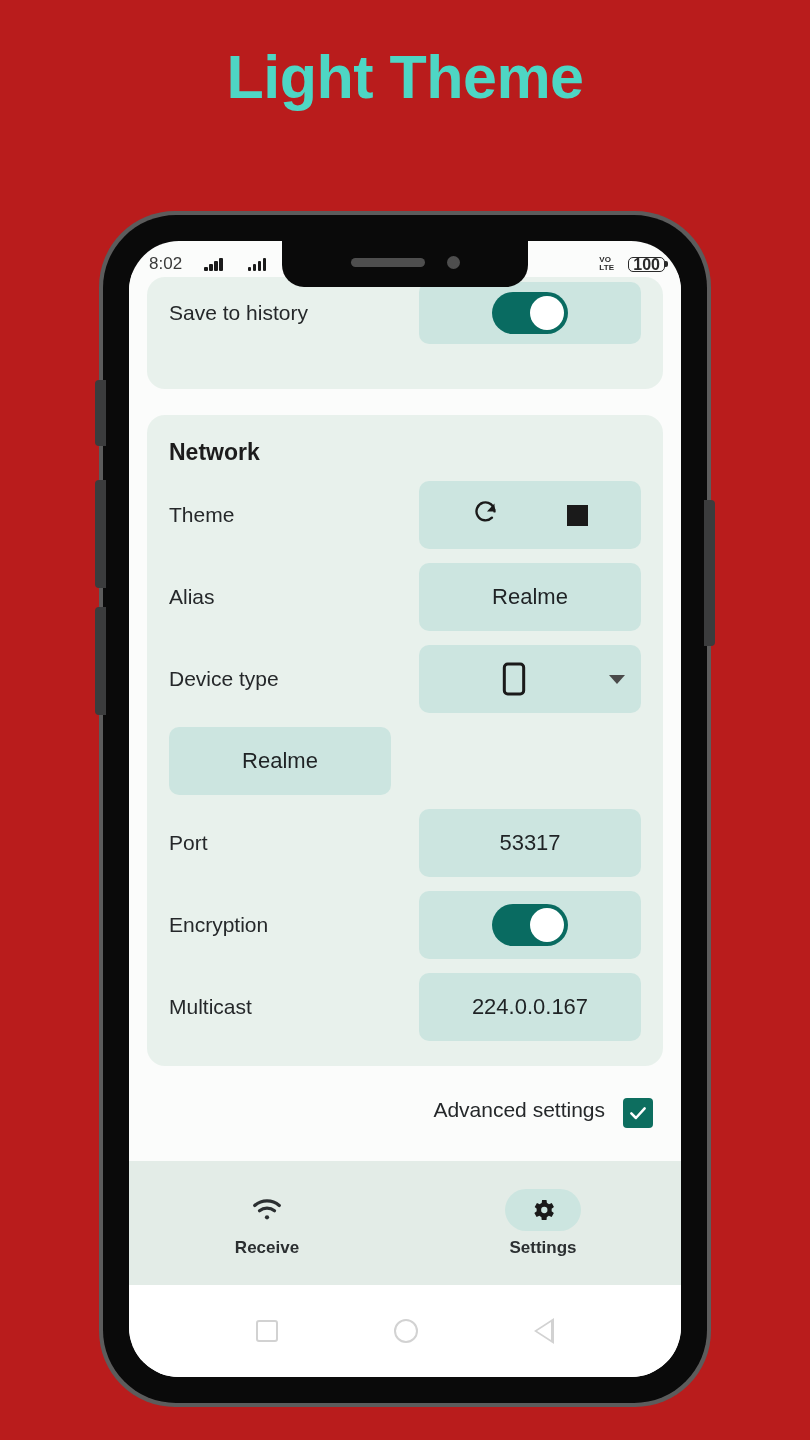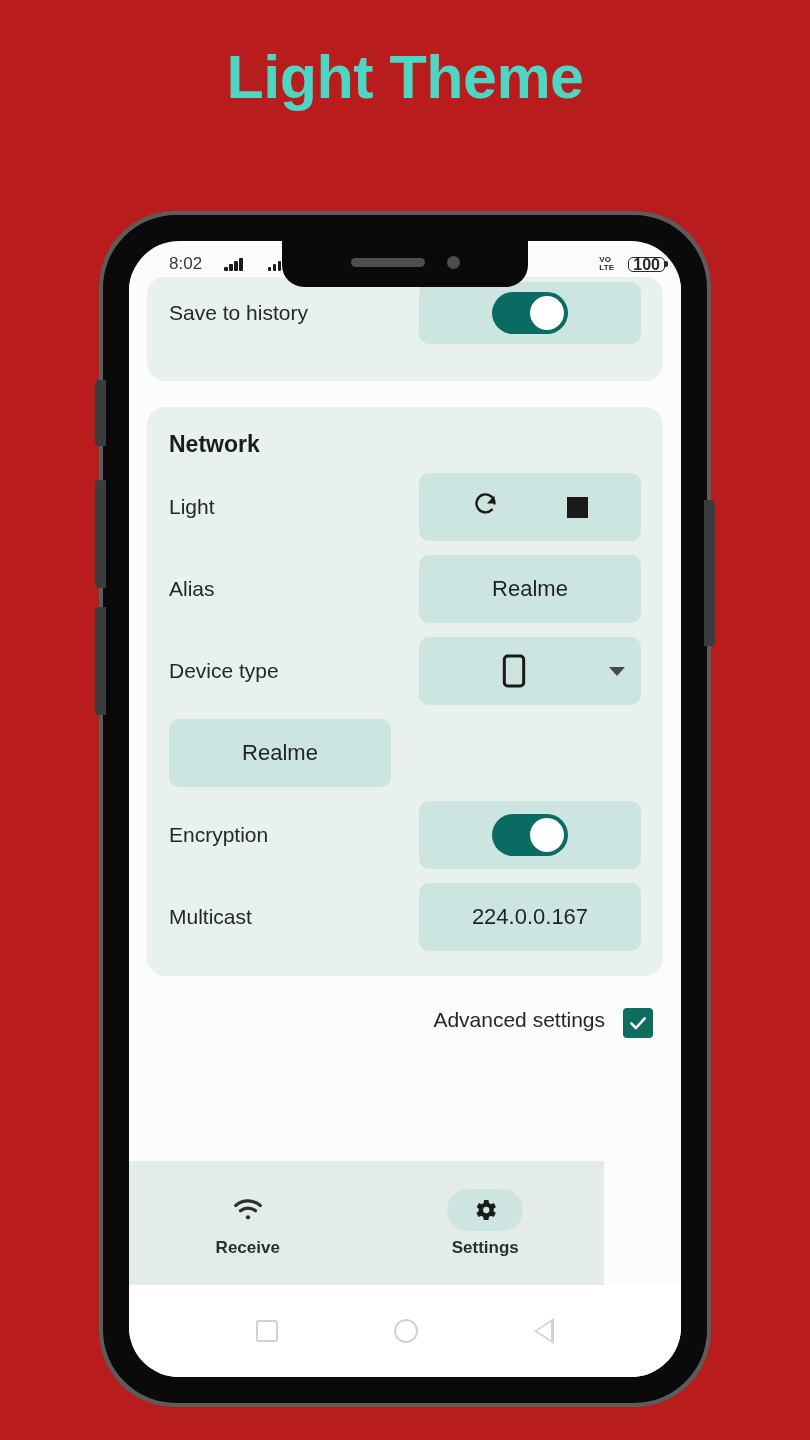--- a/index.html
+++ b/index.html
@@ -113,21 +113,21 @@
     left: 0; top: 0;
     width: 100%;
     height: 46px;
     display: flex;
     align-items: center;
     justify-content: space-between;
     padding: 0 16px 0 20px;
     z-index: 30;
     pointer-events: none;
   }
-  .sb-left { display: flex; align-items: center; gap: 22px; margin-left: 20px; }
+  .sb-left { display: flex; align-items: center; gap: 22px; }
   .sb-time { font-size: 17px; color: #3a3a3a; font-weight: 400; }
   .sig { display: flex; align-items: flex-end; gap: 1.5px; height: 14px; }
   .sig i { display: block; width: 3.5px; background: #1b1b1b; border-radius: 1px; }
   .sig i:nth-child(1) { height: 4px; }
   .sig i:nth-child(2) { height: 7px; }
   .sig i:nth-child(3) { height: 10px; }
   .sig i:nth-child(4) { height: 13px; }
   .sig.second { margin-left: 3px; }
 
   .sb-right { display: flex; align-items: center; gap: 14px; }
@@ -266,21 +266,21 @@
     display: flex;
     align-items: center;
     justify-content: center;
   }
 
   
   .bottom-nav {
     position: absolute;
     left: 0;
     bottom: 92px;
-    width: 475px;
+    width: 552px;
     height: 124px;
     background: #e3ece7;
     display: flex;
     align-items: center;
     z-index: 20;
   }
   .nav-item {
     flex: 1;
     display: flex;
     flex-direction: column;
@@ -373,36 +373,36 @@
             <span class="volte">
               <span>VO</span><br>
               <span>LTE</span>
             </span>
             <span class="battery">100</span>
           </div>
         </div>
 
         <div class="app-content">
 
-          <div class="card" style="margin-top:4px;padding-bottom:32px;">
+          <div class="card" style="margin-top:4px;padding-bottom:40px;">
             <div class="setting-row" style="min-height:70px;">
               <span class="setting-label">Save to history</span>
               <span class="value-box" style="min-height:62px;">
                 <span class="toggle">
                     <span class="knob"></span>
                   </span>
               </span>
             </div>
           </div>
 
           <div class="card" style="padding-bottom:18px;">
             <div class="card-title">Network</div>
 
             <div class="setting-row">
-              <span class="setting-label">Light</span>
+              <span class="setting-label">Theme</span>
               <span class="value-box">
                 <span class="srv-icons">
                   <span>
                     <svg width="27" height="27" viewBox="0 0 24 24" fill="none" stroke="#1a1a1a" stroke-width="2.1" stroke-linecap="round">
                       <path d="M20 11a8 8 0 1 0-2.3 5.6"></path>
                       <polyline points="20 4 20 11 13.3 11" fill="#1a1a1a" stroke="none"></polyline>
                     </svg>
                   </span>
                   <span class="stop-square"></span>
                 </span>
@@ -425,20 +425,24 @@
                   </span>
                   <span class="caret"></span>
                 </span>
               </span>
             </div>
 
             <div class="setting-row">
               <span class="value-box">Realme</span>
             </div>
 
+            <div class="setting-row">
+              <span class="setting-label">Port</span>
+              <span class="value-box">53317</span>
+            </div>
 
             <div class="setting-row">
               <span class="setting-label">Encryption</span>
               <span class="value-box">
                 <span class="toggle">
                     <span class="knob"></span>
                   </span>
               </span>
             </div>
 

